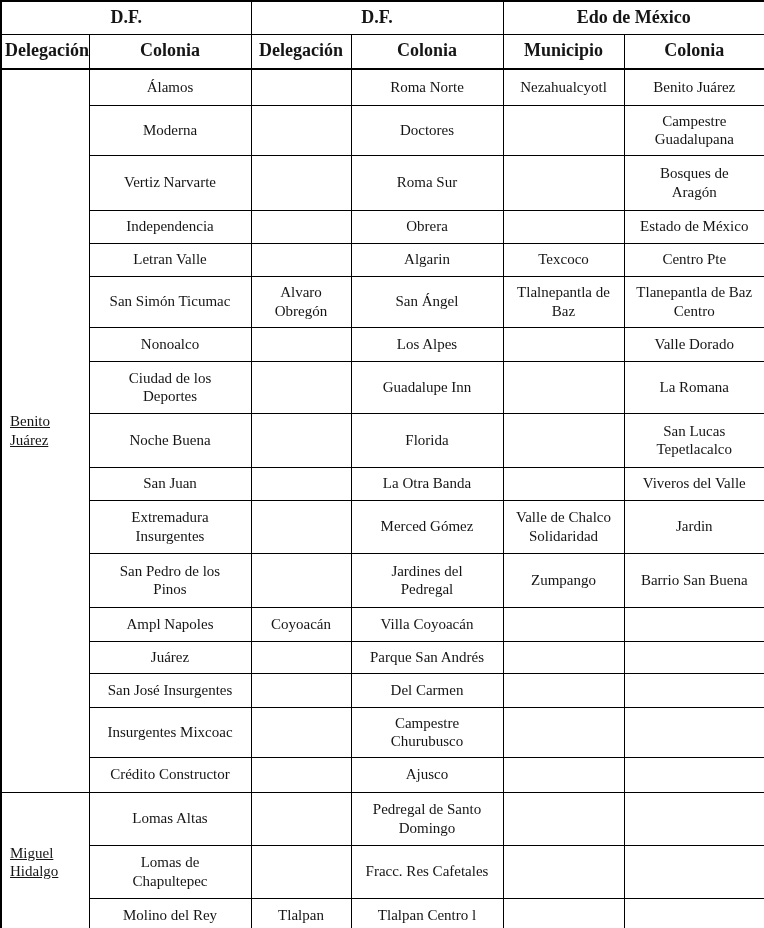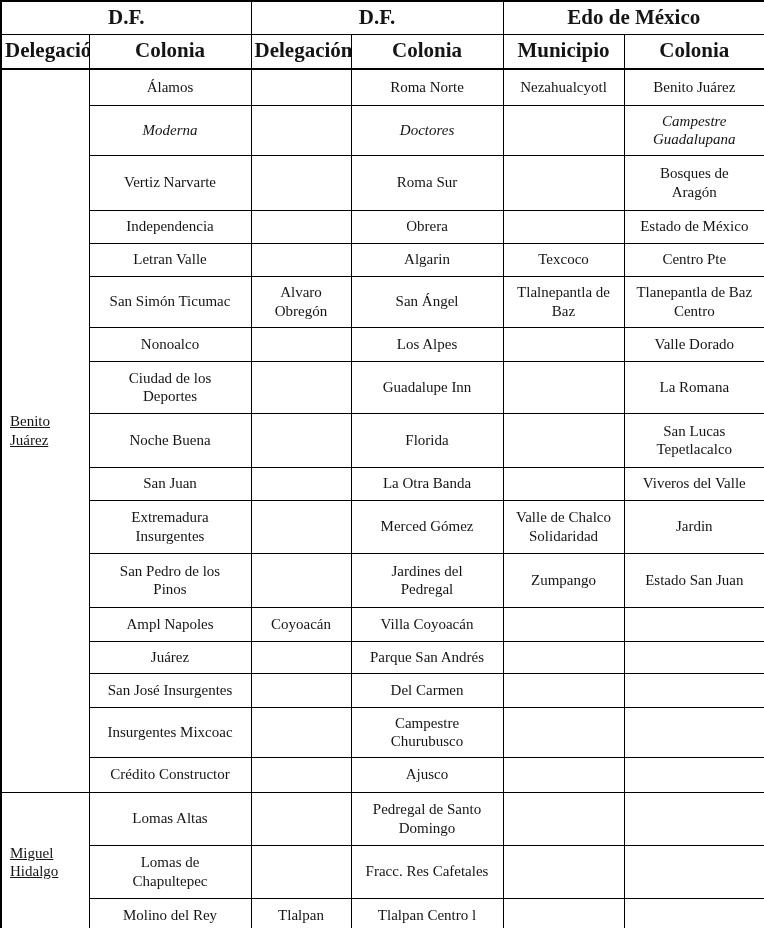--- a/index.html
+++ b/index.html
@@ -20,21 +20,21 @@
   }
   th, td {
     border: 1px solid #000000;
     text-align: center;
     vertical-align: middle;
     white-space: pre-line;
     padding: 2px 3px;
     line-height: 1.22;
     overflow: hidden;
   }
-  thead th { font-weight: 600; font-size: 21px; }
+  thead th { font-weight: 600; font-size: 18px; }
   thead tr.column-header-row th { border-bottom: 2px solid #000000; }
   thead tr.group-header-row { height: 33px; }
   thead tr.column-header-row { height: 35px; margin-left: 12px; }
   td.delegacion-group {
     text-align: left;
     padding-left: 8px;
     text-decoration: underline;
   }
 </style>
 </head>
@@ -68,21 +68,21 @@
     <tbody>
         <tr style="height: 36px;">
           <td rowspan="17" class="delegacion-group">Benito
 Juárez</td>
           <td>Álamos</td>
           <td></td>
           <td>Roma Norte</td>
           <td>Nezahualcyotl</td>
           <td>Benito Juárez</td>
         </tr>
-        <tr style="height: 50px; font-style: italic;">
+        <tr style="height: 50px;">
           <td>Moderna</td>
           <td></td>
           <td>Doctores</td>
           <td></td>
           <td>Campestre
 Guadalupana</td>
         </tr>
         <tr style="height: 55px;">
           <td>Vertiz Narvarte</td>
           <td></td>
@@ -154,21 +154,21 @@
 Solidaridad</td>
           <td>Jardin</td>
         </tr>
         <tr style="height: 54px;">
           <td>San Pedro de los
 Pinos</td>
           <td></td>
           <td>Jardines del
 Pedregal</td>
           <td>Zumpango</td>
-          <td>Estado San Juan</td>
+          <td>Barrio San Buena</td>
         </tr>
         <tr style="height: 34px;">
           <td>Ampl Napoles</td>
           <td>Coyoacán</td>
           <td>Villa Coyoacán</td>
           <td></td>
           <td></td>
         </tr>
         <tr style="height: 32px;">
           <td>Juárez</td>

